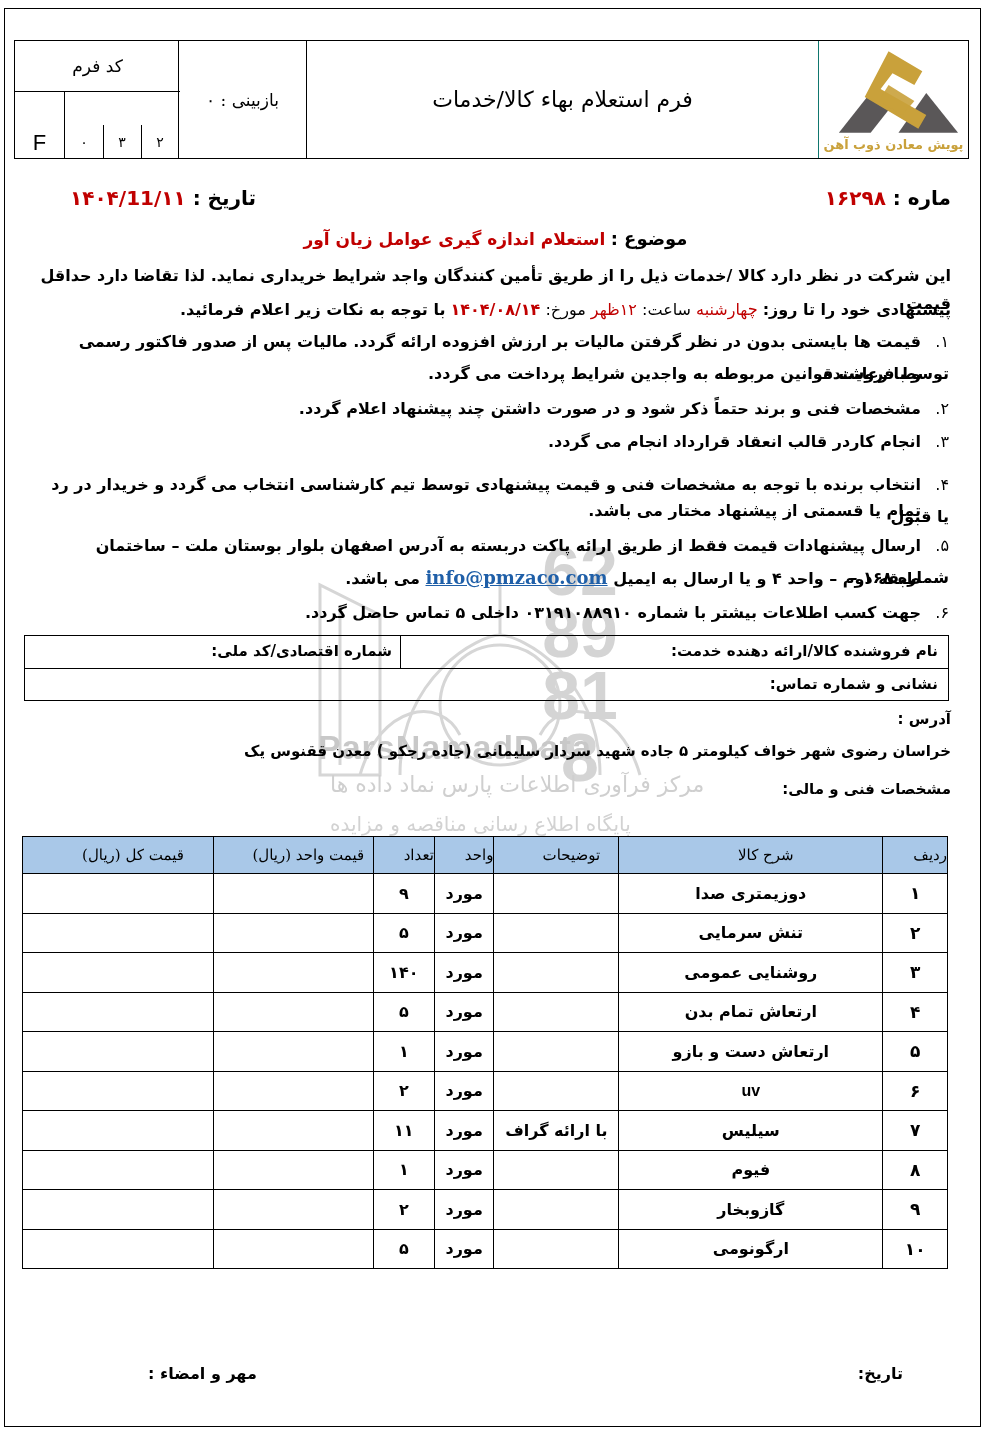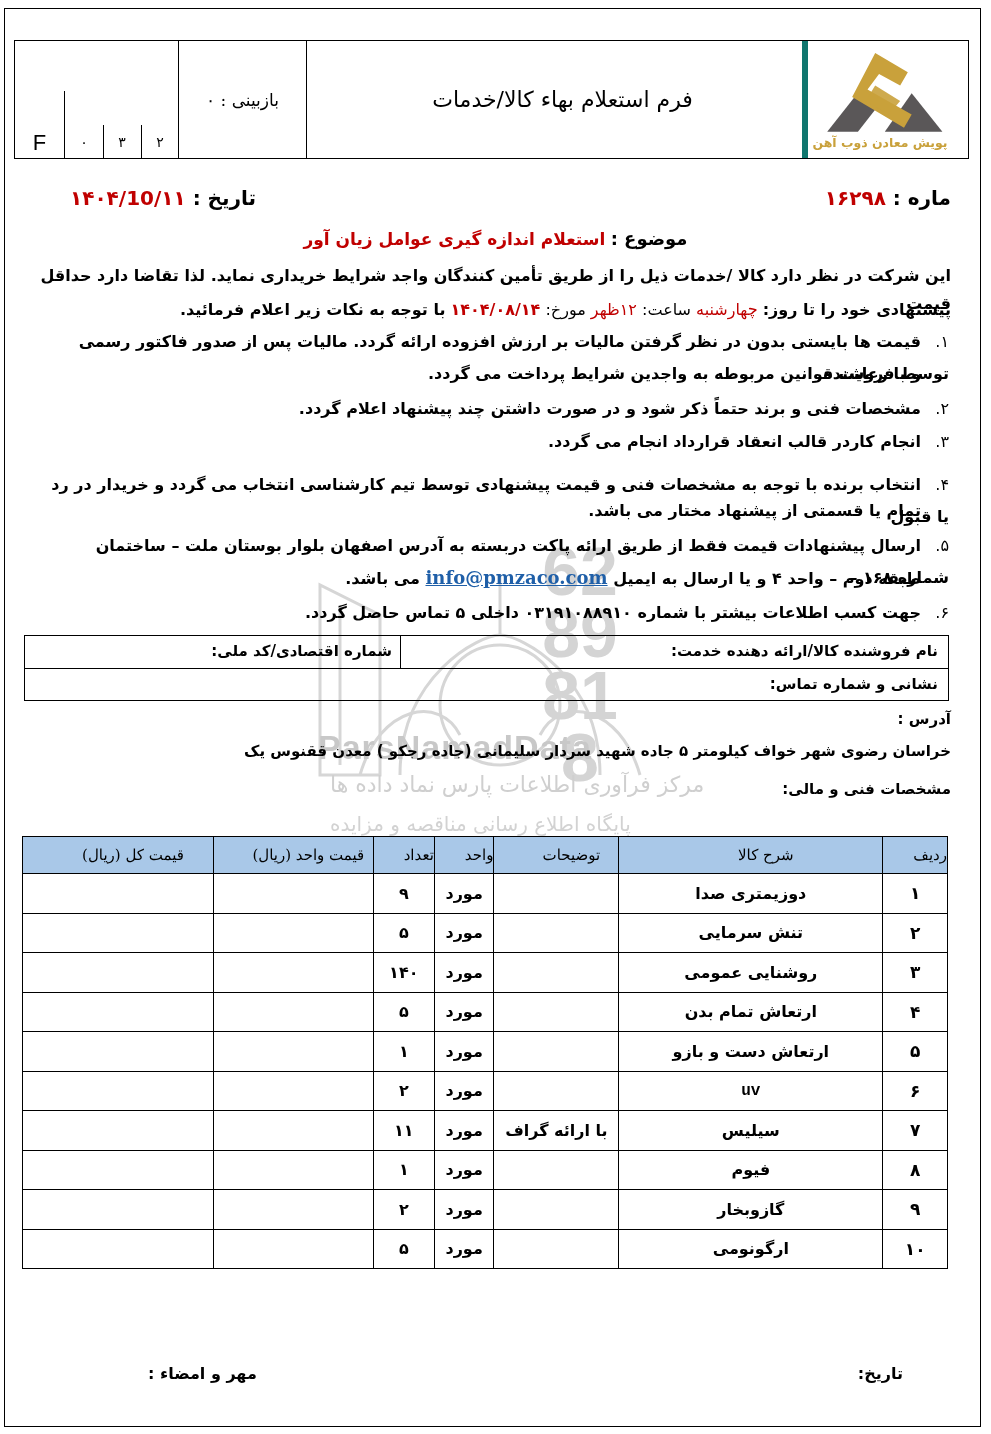--- a/index.html
+++ b/index.html
@@ -15,21 +15,21 @@
   .wm-brand { left:318px; top:728px; font-family:"Liberation Sans", sans-serif; font-weight:bold;
               font-size:34px; color:#c8c8c8; letter-spacing:1px; }
   .wm-line1 { left:330px; top:772px; font-size:22px; color:#cfcfcf; direction:rtl; }
   .wm-line2 { left:330px; top:812px; font-size:20px; color:#d2d2d2; direction:rtl; }
   .wm-line3 { left:330px; top:838px; font-size:30px; color:#dadada; direction:rtl; letter-spacing:2px; }
 
   
   .hdr { position:absolute; left:14px; top:40px; width:955px; height:119px;
          border:1.5px solid #000; box-sizing:border-box; }
   .hdr .cell { position:absolute; top:0; bottom:0; box-sizing:border-box; }
-  .hdr .logo-cell { right:16px; width:150px; border-left:6px solid #0f766e; display:flex;
+  .hdr .logo-cell { right:0; width:150px; border-left:1px solid #0f766e; display:flex;
                     align-items:center; justify-content:center; }
   .hdr .title-cell { right:150px; width:512px; border-left:1px solid #000; display:flex;
                      align-items:center; justify-content:center; direction:rtl; }
   .hdr .title-cell span { font-size:22px; font-weight:normal; font-family:"DejaVu Sans", sans-serif; }
   .hdr .rev-cell { right:662px; width:128px; border-left:1px solid #000; display:flex;
                    align-items:center; justify-content:center; direction:rtl; font-family:"DejaVu Serif", serif; font-size:17px; }
   .hdr .code-cell { left:0; width:165px; }
   .code-top { position:absolute; left:0; right:0; top:0; height:50px; border-bottom:1px solid #000;
               display:flex; align-items:center; justify-content:center; font-family:"DejaVu Serif", serif; font-size:17px; direction:rtl; }
   .code-bot { position:absolute; left:0; right:0; top:50px; bottom:0; }
@@ -120,36 +120,37 @@
       <text x="75" y="104" text-anchor="middle" font-size="13" font-weight="bold" fill="#c9a13b" font-family="DejaVu Sans, sans-serif">پویش معادن ذوب آهن</text>
     </svg>
   </div>
   <div class="cell title-cell">
     <span>فرم استعلام بهاء کالا/خدمات</span>
   </div>
   <div class="cell rev-cell">
     <span>بازبینی : ۰</span>
   </div>
   <div class="cell code-cell">
+    <div class="code-top">کد فرم</div>
     <div class="code-bot">
       <div class="code-f">F</div>
       <div class="code-d d1">۰</div>
       <div class="code-d d2">۳</div>
       <div class="code-d d3">۲</div>
     </div>
   </div>
 </div>
 
 <div class="abs rtl num-line">
   <span>ماره :</span>
   <span class="red">۱۶۲۹۸</span>
 </div>
 <div class="abs rtl date-line">
   <span>تاریخ :</span>
-  <span class="red">۱۴۰۴/10/۱۱</span>
+  <span class="red">۱۴۰۴/11/۱۱</span>
 </div>
 
 <div class="abs rtl subject">
   <span class="lbl">موضوع :</span>
   <span class="val">استعلام اندازه گیری عوامل زیان آور</span>
 </div>
 
 <div class="abs rtl para p1">این شرکت در نظر دارد کالا /خدمات ذیل را از طریق تأمین کنندگان واجد شرایط خریداری نماید. لذا تقاضا دارد حداقل قیمت</div>
 <div class="abs rtl para p2">
   <b>پیشنهادی خود را تا روز:</b>
@@ -265,21 +266,21 @@
       <td class="idx">۵</td>
       <td>ارتعاش دست و بازو</td>
       <td></td>
       <td>مورد</td>
       <td>۱</td>
       <td></td>
       <td></td>
     </tr>
     <tr>
       <td class="idx">۶</td>
-      <td style="font-family:Liberation Mono, monospace;">uv</td>
+      <td style="font-family:Liberation Sans, sans-serif;">uv</td>
       <td></td>
       <td>مورد</td>
       <td>۲</td>
       <td></td>
       <td></td>
     </tr>
     <tr>
       <td class="idx">۷</td>
       <td>سیلیس</td>
       <td>با ارائه گراف</td>

